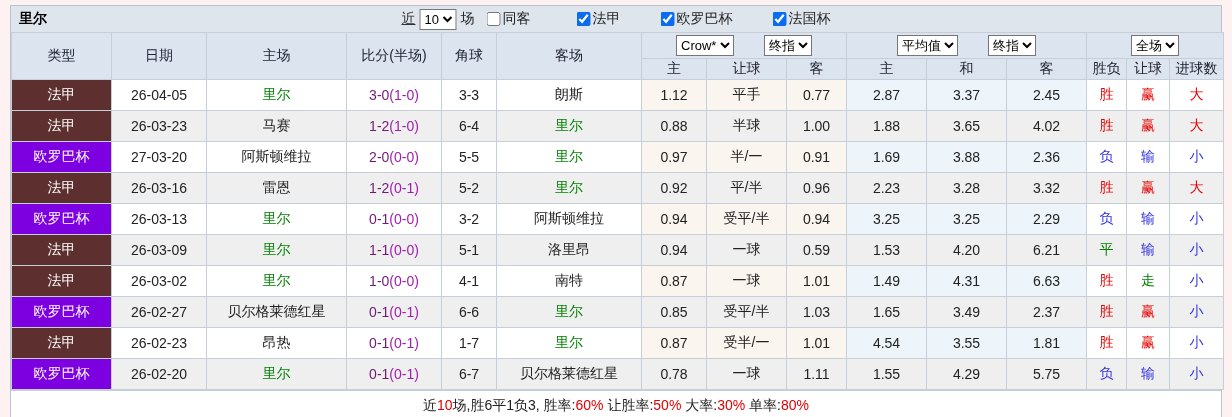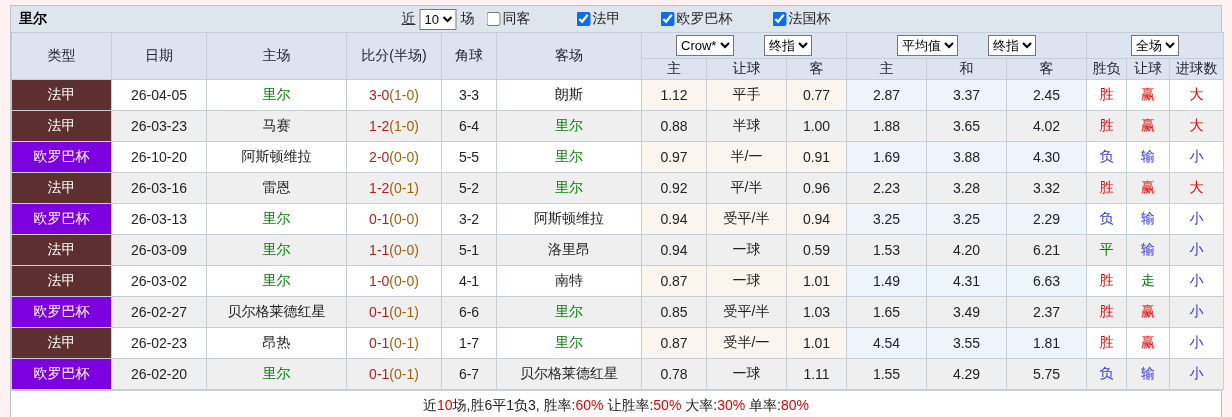--- a/index.html
+++ b/index.html
@@ -49,22 +49,22 @@
   .sub-row th { height:21px; }
   .grp-row select { margin:0 15px; }
   tbody td { height:31px; background:#fff; }
   tbody tr.alt td { background:#efefef; }
   td.cream { background:#faf5ee; }
   td.azure { background:#edf5fa;margin-left:25px; }
   td.type { color:#fff; }
   td.type.ligue1 { background:#5e2f2f; }
   td.type.europa { background:#7d00e0; }
   td.team.self { color:#008000; }
-  .ft { color:#b91c1c; }
-  .ht { color:#a16207; }
+  .ft { color:#701a75; }
+  .ht { color:#a21caf; }
   td.res.r { color:#e60000; }
   td.res.b { color:#3333dd; }
   td.res.g { color:#008000; }
   
   .summary {
     height:30px; line-height:29px; text-align:center;
     background:#fff; border-top:1px solid #c6ced8;
   }
   .summary .red { color:#e60000; }
 </style>
@@ -190,31 +190,31 @@
           <td class="cream">1.00</td>
           <td class="azure">1.88</td>
           <td class="azure">3.65</td>
           <td class="azure">4.02</td>
           <td class="res r">胜</td>
           <td class="res r">赢</td>
           <td class="res r">大</td>
         </tr>
         <tr>
           <td class="type europa">欧罗巴杯</td>
-          <td class="date">26-10-20</td>
+          <td class="date">27-03-20</td>
           <td class="team">阿斯顿维拉</td>
           <td class="score"><span class="ft">2-0</span><span class="ht">(0-0)</span></td>
           <td class="corners">5-5</td>
           <td class="team self">里尔</td>
           <td class="cream">0.97</td>
           <td class="cream">半/一</td>
           <td class="cream">0.91</td>
           <td class="azure">1.69</td>
           <td class="azure">3.88</td>
-          <td class="azure">4.30</td>
+          <td class="azure">2.36</td>
           <td class="res b">负</td>
           <td class="res b">输</td>
           <td class="res b">小</td>
         </tr>
         <tr class="alt">
           <td class="type ligue1">法甲</td>
           <td class="date">26-03-16</td>
           <td class="team">雷恩</td>
           <td class="score"><span class="ft">1-2</span><span class="ht">(0-1)</span></td>
           <td class="corners">5-2</td>

